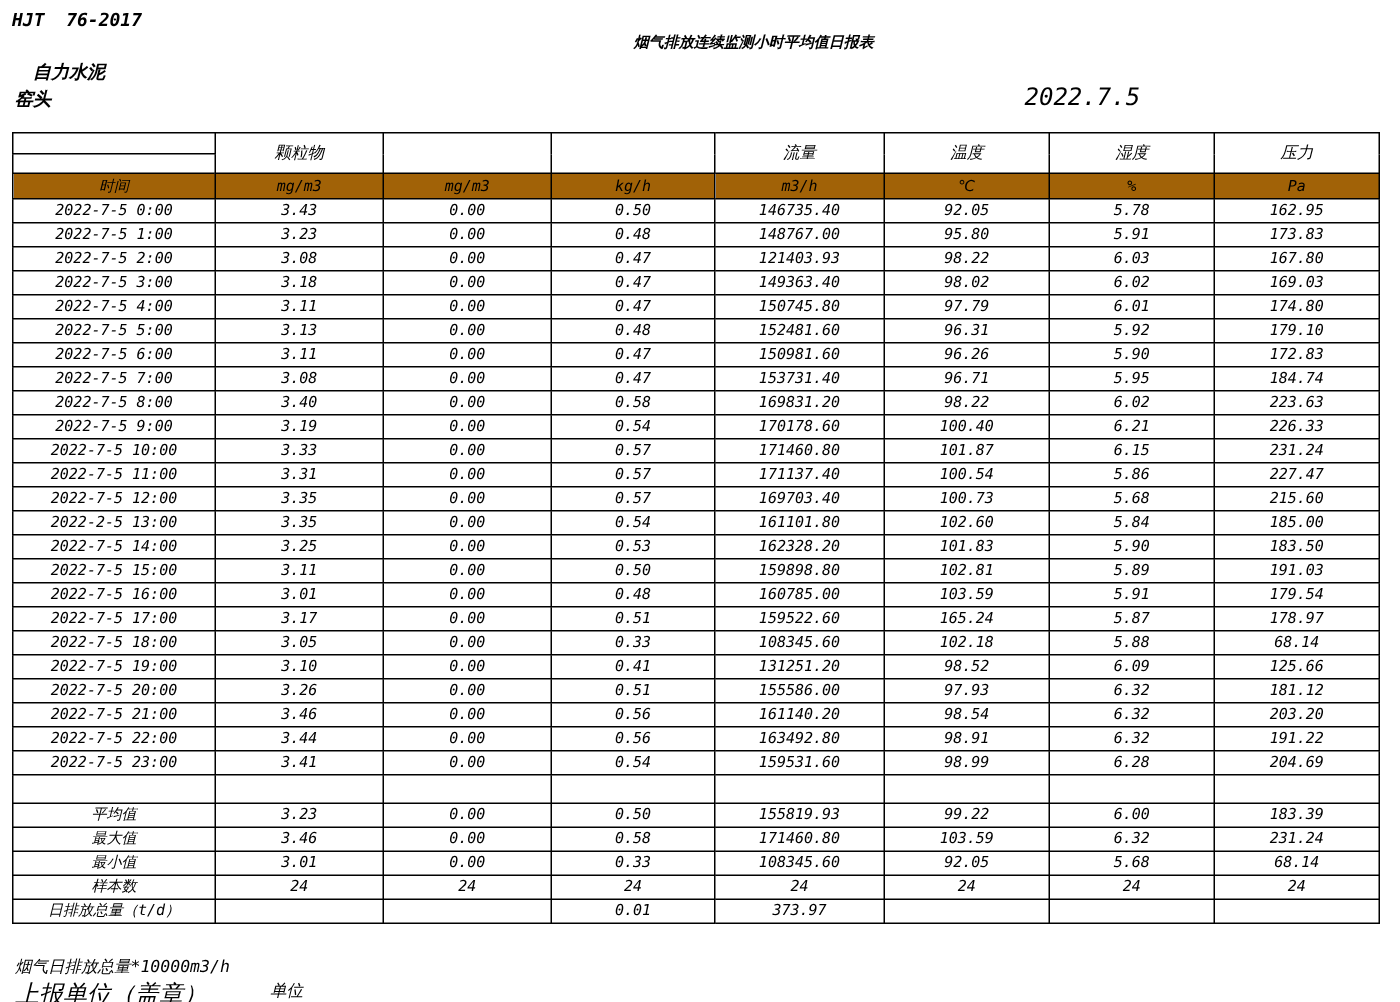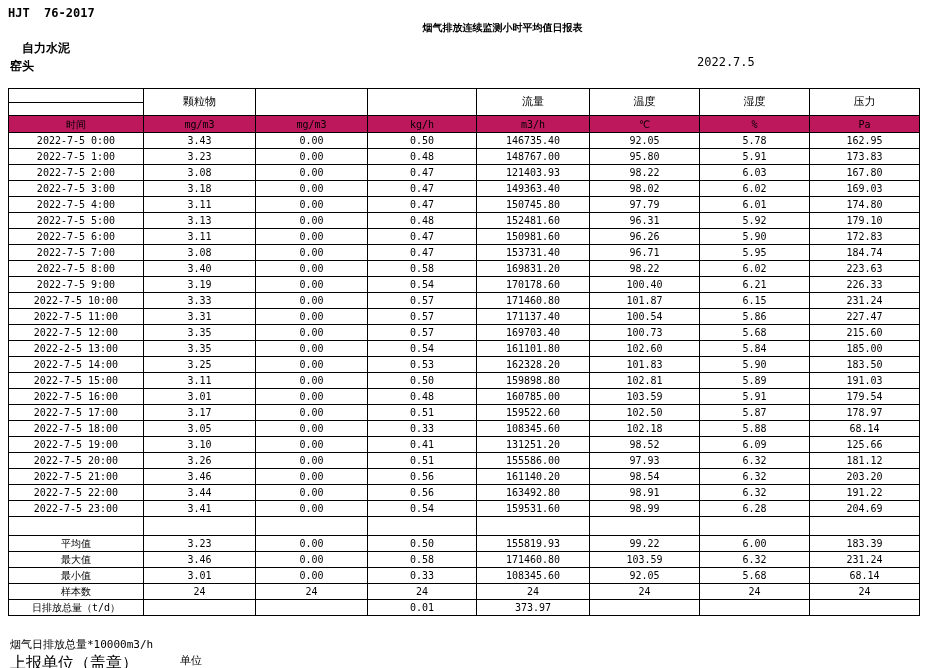--- a/index.html
+++ b/index.html
@@ -1,47 +1,47 @@
 <!DOCTYPE html>
 <html><head>
 <meta charset="utf-8">
 <style>
   html, body { margin:0; padding:0; background:#ffffff; }
   body {
     width:933px; height:668px;
     font-family:"DejaVu Sans Mono","DejaVu Sans",monospace;
     color:#000;
   }
-  .page { position:relative; width:933px; height:668px; overflow:hidden; background:#fff; }
+  .page { position:relative; width:933px; height:668px; overflow:hidden; background:#fff;font-style:italic; }
 
   .std   { position:absolute; left:8px;  top:6px;  font-size:12px; font-weight:bold; white-space:pre; }
   .title { position:absolute; left:0;    top:21px; width:100%; text-align:center; font-size:10px; font-weight:bold;padding-left:36px; }
   .company { position:absolute; left:10px; top:40px; font-size:12px; font-weight:bold;margin-left:12px; }
   .station { position:absolute; left:10px; top:58px; font-size:12px; font-weight:bold; }
-  .date    { position:absolute; left:697px; top:55px; font-size:12px; }
+  .date    { position:absolute; left:683px; top:55px; font-size:16px; }
 
   table.report {
     position:absolute; left:8px; top:88px;
     border-collapse:collapse; table-layout:fixed;
   }
   table.report th, table.report td {
     border:1px solid #000;
     padding:0 2px;
     text-align:center;
     vertical-align:middle;
     font-size:10px;
     font-weight:normal;
     height:15px;
     line-height:1.3;
     overflow:hidden;
     white-space:nowrap;
   }
   tr.group-row th { height:13px; font-size:11px; }
   tr.group-split th { height:12px; }
-  tr.unit-row td { background:#be185d; height:16px; font-size:10px; }
+  tr.unit-row td { background:#a16207; height:16px; font-size:10px; }
   tr.spacer-row td { height:18px; }
   tr.data-row td, tr.summary-row td { height:15px; }
 
   .note    { position:absolute; left:10px;  top:637px; font-size:11px; }
   .footer2 { position:absolute; left:10px;  top:653px; font-size:16px; }
   .unitlbl { position:absolute; left:180px; top:653px; font-size:11px; }
 </style>
 </head>
 <body>
 
@@ -259,21 +259,21 @@
           <td>103.59</td>
           <td>5.91</td>
           <td>179.54</td>
         </tr>
         <tr class="data-row">
           <td>2022-7-5 17:00</td>
           <td>3.17</td>
           <td>0.00</td>
           <td>0.51</td>
           <td>159522.60</td>
-          <td>102.50</td>
+          <td>165.24</td>
           <td>5.87</td>
           <td>178.97</td>
         </tr>
         <tr class="data-row">
           <td>2022-7-5 18:00</td>
           <td>3.05</td>
           <td>0.00</td>
           <td>0.33</td>
           <td>108345.60</td>
           <td>102.18</td>

